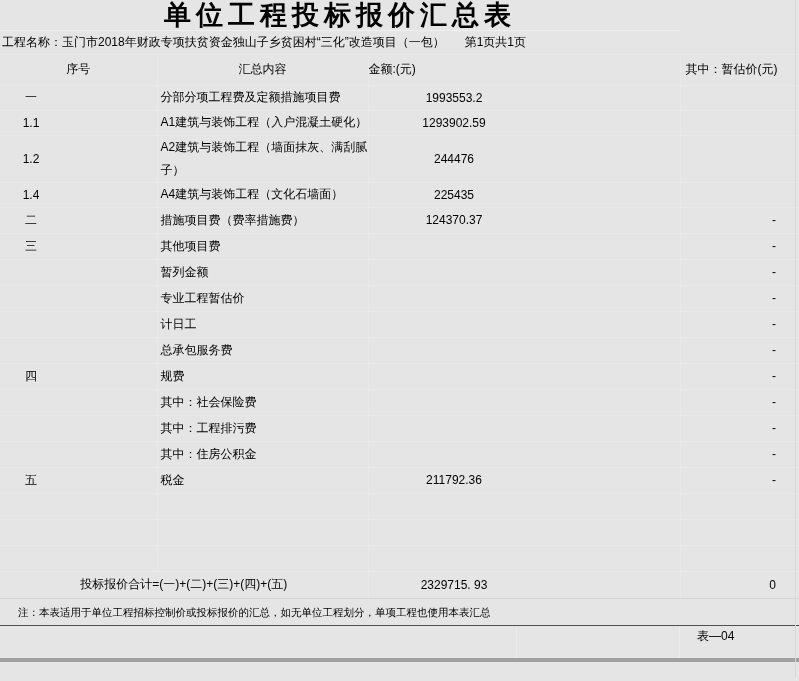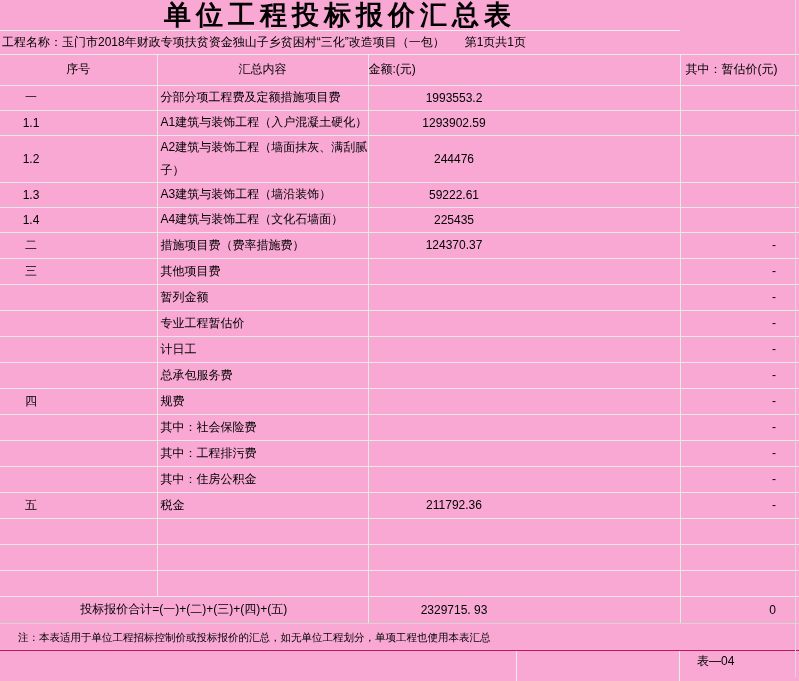--- a/index.html
+++ b/index.html
@@ -6,21 +6,21 @@
   html, body { background: #fff; }
   body {
     font-family: "Liberation Sans", "DejaVu Sans", sans-serif;
     color: #000;
     width: 799px;
   }
   .page {
     position: relative;
     width: 799px;
     height: 681px;
-    background: #f9a8d4;
+    background: #e5e5e5;
     overflow: hidden;
   }
   
   .title-row {
     height: 31px;
     width: 680px;
     text-align: center;
     border-bottom: 1px solid #f0f0f0;
   }
   .title-row .title {
@@ -152,26 +152,20 @@
           <td class="td-amount">1293902.59</td>
           <td class="td-estimate"></td>
         </tr>
         <tr class="h25">
           <td class="td-seq"><span class="seqbox">1.2</span></td>
           <td class="td-content">A2建筑与装饰工程（墙面抹灰、满刮腻子）</td>
           <td class="td-amount">244476</td>
           <td class="td-estimate"></td>
         </tr>
         <tr class="h25">
-          <td class="td-seq"><span class="seqbox">1.3</span></td>
-          <td class="td-content">A3建筑与装饰工程（墙沿装饰）</td>
-          <td class="td-amount">59222.61</td>
-          <td class="td-estimate"></td>
-        </tr>
-        <tr class="h25">
           <td class="td-seq"><span class="seqbox">1.4</span></td>
           <td class="td-content">A4建筑与装饰工程（文化石墙面）</td>
           <td class="td-amount">225435</td>
           <td class="td-estimate"></td>
         </tr>
         <tr>
           <td class="td-seq"><span class="seqbox">二</span></td>
           <td class="td-content">措施项目费（费率措施费）</td>
           <td class="td-amount">124370.37</td>
           <td class="td-estimate">-</td>

